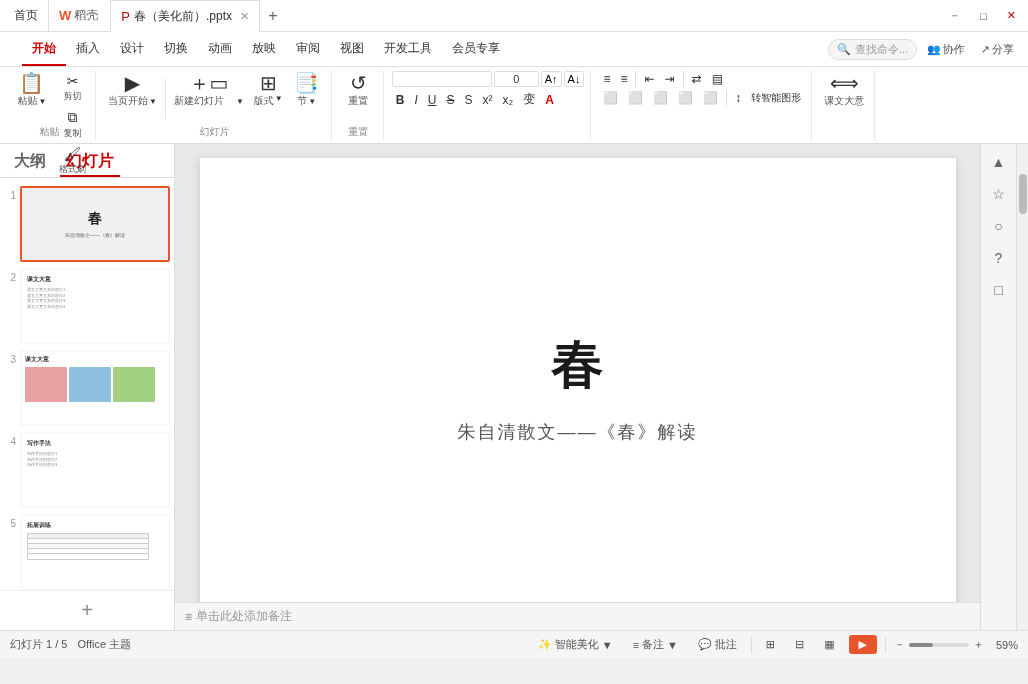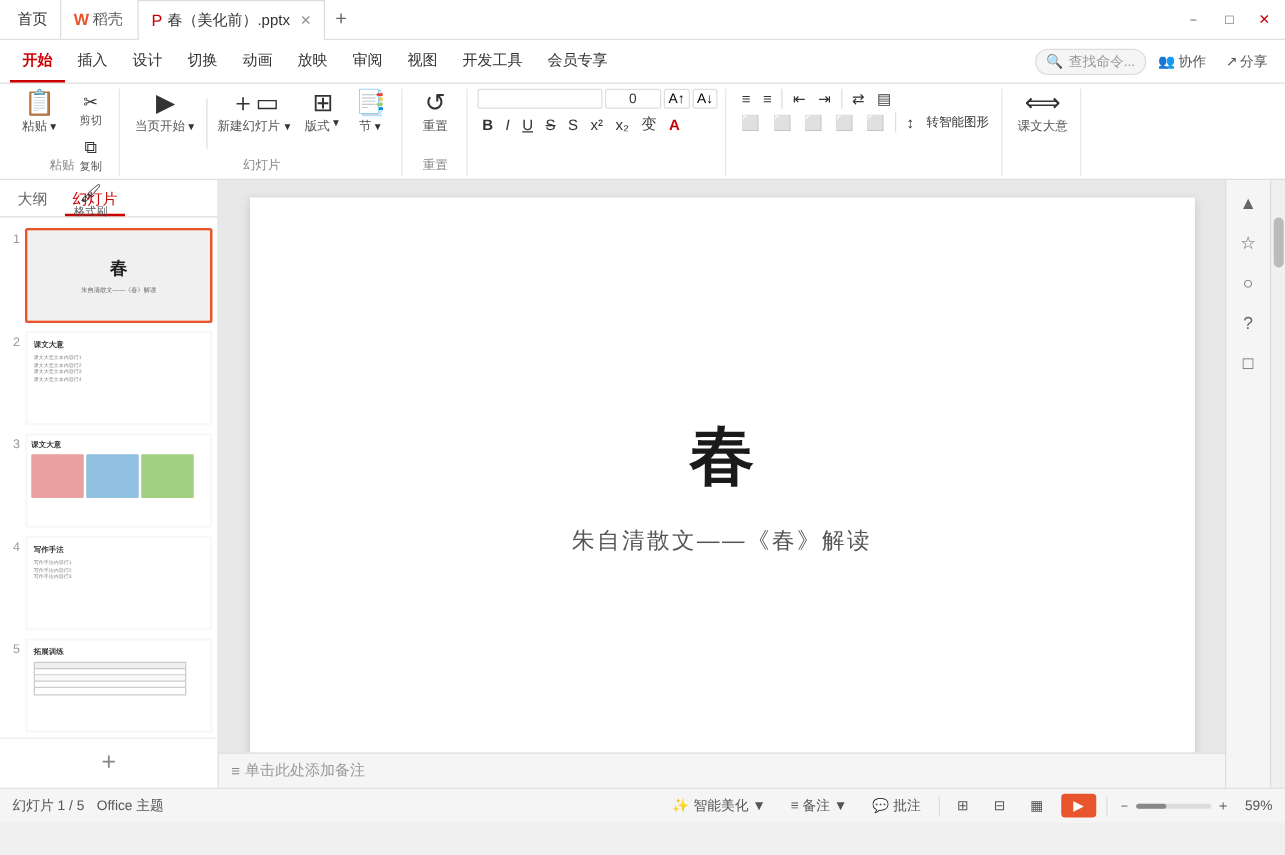--- a/index.html
+++ b/index.html
@@ -40,21 +40,21 @@
     .font-btn { padding: 1px 3px; border: 1px solid #ddd; border-radius: 2px; cursor: pointer; font-size: 11px; background: #fff; }
 
     .format-btn { padding: 1px 4px; cursor: pointer; font-size: 12px; color: #333; border-radius: 2px; }
 
     
     .main-area { display: flex; height: calc(684px - 32px - 34px - 76px - 28px - 28px); }
 
     
     .left-panel { width: 175px; background: #fff; border-right: 1px solid #ddd; display: flex; flex-direction: column; }
     .panel-tabs { display: flex; padding: 4px 8px 0; gap: 8px; border-bottom: 1px solid #ddd; }
-    .panel-tab { font-size: 12px; color: #666; padding: 3px 6px; cursor: pointer; border-bottom: 2px solid transparent; }
+    .panel-tab { font-size: 16px; color: #666; padding: 3px 6px; cursor: pointer; border-bottom: 2px solid transparent; font-weight: bold; }
     .panel-tab.active { color: #c00; border-bottom: 2px solid #c00; }
     .slides-list { flex: 1; overflow-y: auto; padding: 8px 4px; display: flex; flex-direction: column; gap: 6px; }
     .slide-item { display: flex; gap: 4px; align-items: flex-start; cursor: pointer; }
     .slide-num { font-size: 10px; color: #999; width: 12px; text-align: right; padding-top: 4px; flex-shrink: 0; }
     .slide-thumb { flex: 1; border: 2px solid transparent; border-radius: 2px; overflow: hidden; background: #f8f8f8; aspect-ratio: 16/9; position: relative; }
     .slide-thumb.active { border-color: #e8552d; }
     .thumb-content { width: 100%; height: 100%; display: flex; flex-direction: column; align-items: center; justify-content: center; background: #fff; font-size: 6px; color: #333; padding: 4px; }
 
     
     .slide-area { flex: 1; background: #e8e8e8; display: flex; flex-direction: column; align-items: center; justify-content: center; position: relative; overflow: hidden; }
@@ -105,21 +105,21 @@
   <div class="tab-plus">+</div>
   <div class="title-bar-right">
     <div class="title-btn">－</div>
     <div class="title-btn">□</div>
     <div class="title-btn" style="color:#c00;">✕</div>
   </div>
 </div>
 
 <div class="ribbon">
   <div style="display:flex;align-items:center;border-bottom:1px solid #e0e0e0;">
-    <div class="ribbon-tabs" style="border-bottom:none;flex:1;display:flex;">
+    <div class="ribbon-tabs" style="border-bottom:none;flex:1;display:flex;margin-left:14px;">
       <div class="ribbon-tab active">开始</div>
       <div class="ribbon-tab">插入</div>
       <div class="ribbon-tab">设计</div>
       <div class="ribbon-tab">切换</div>
       <div class="ribbon-tab">动画</div>
       <div class="ribbon-tab">放映</div>
       <div class="ribbon-tab">审阅</div>
       <div class="ribbon-tab">视图</div>
       <div class="ribbon-tab">开发工具</div>
       <div class="ribbon-tab">会员专享</div>
@@ -176,21 +176,21 @@
         <div class="rb-btn" style="min-width:48px;">
           <span class="rb-icon">▶</span>
           <div style="display:flex;align-items:center;gap:1px;">
             <span class="rb-label">当页开始</span>
             <span style="font-size:8px;">▼</span>
           </div>
         </div>
         <div class="separator"></div>
         <div class="rb-btn">
           <span class="rb-icon">＋▭</span>
-          <div style="display:flex;align-items:center;gap:2px;">
+          <div style="display:flex;align-items:center;gap:12px;">
             <span class="rb-label">新建幻灯片</span>
             <span style="font-size:8px;">▼</span>
           </div>
         </div>
         <div class="rb-btn">
           <span class="rb-icon">⊞</span>
           <div style="display:flex;gap:1px;">
             <span class="rb-label">版式</span>
             <span style="font-size:8px;">▼</span>
           </div>

